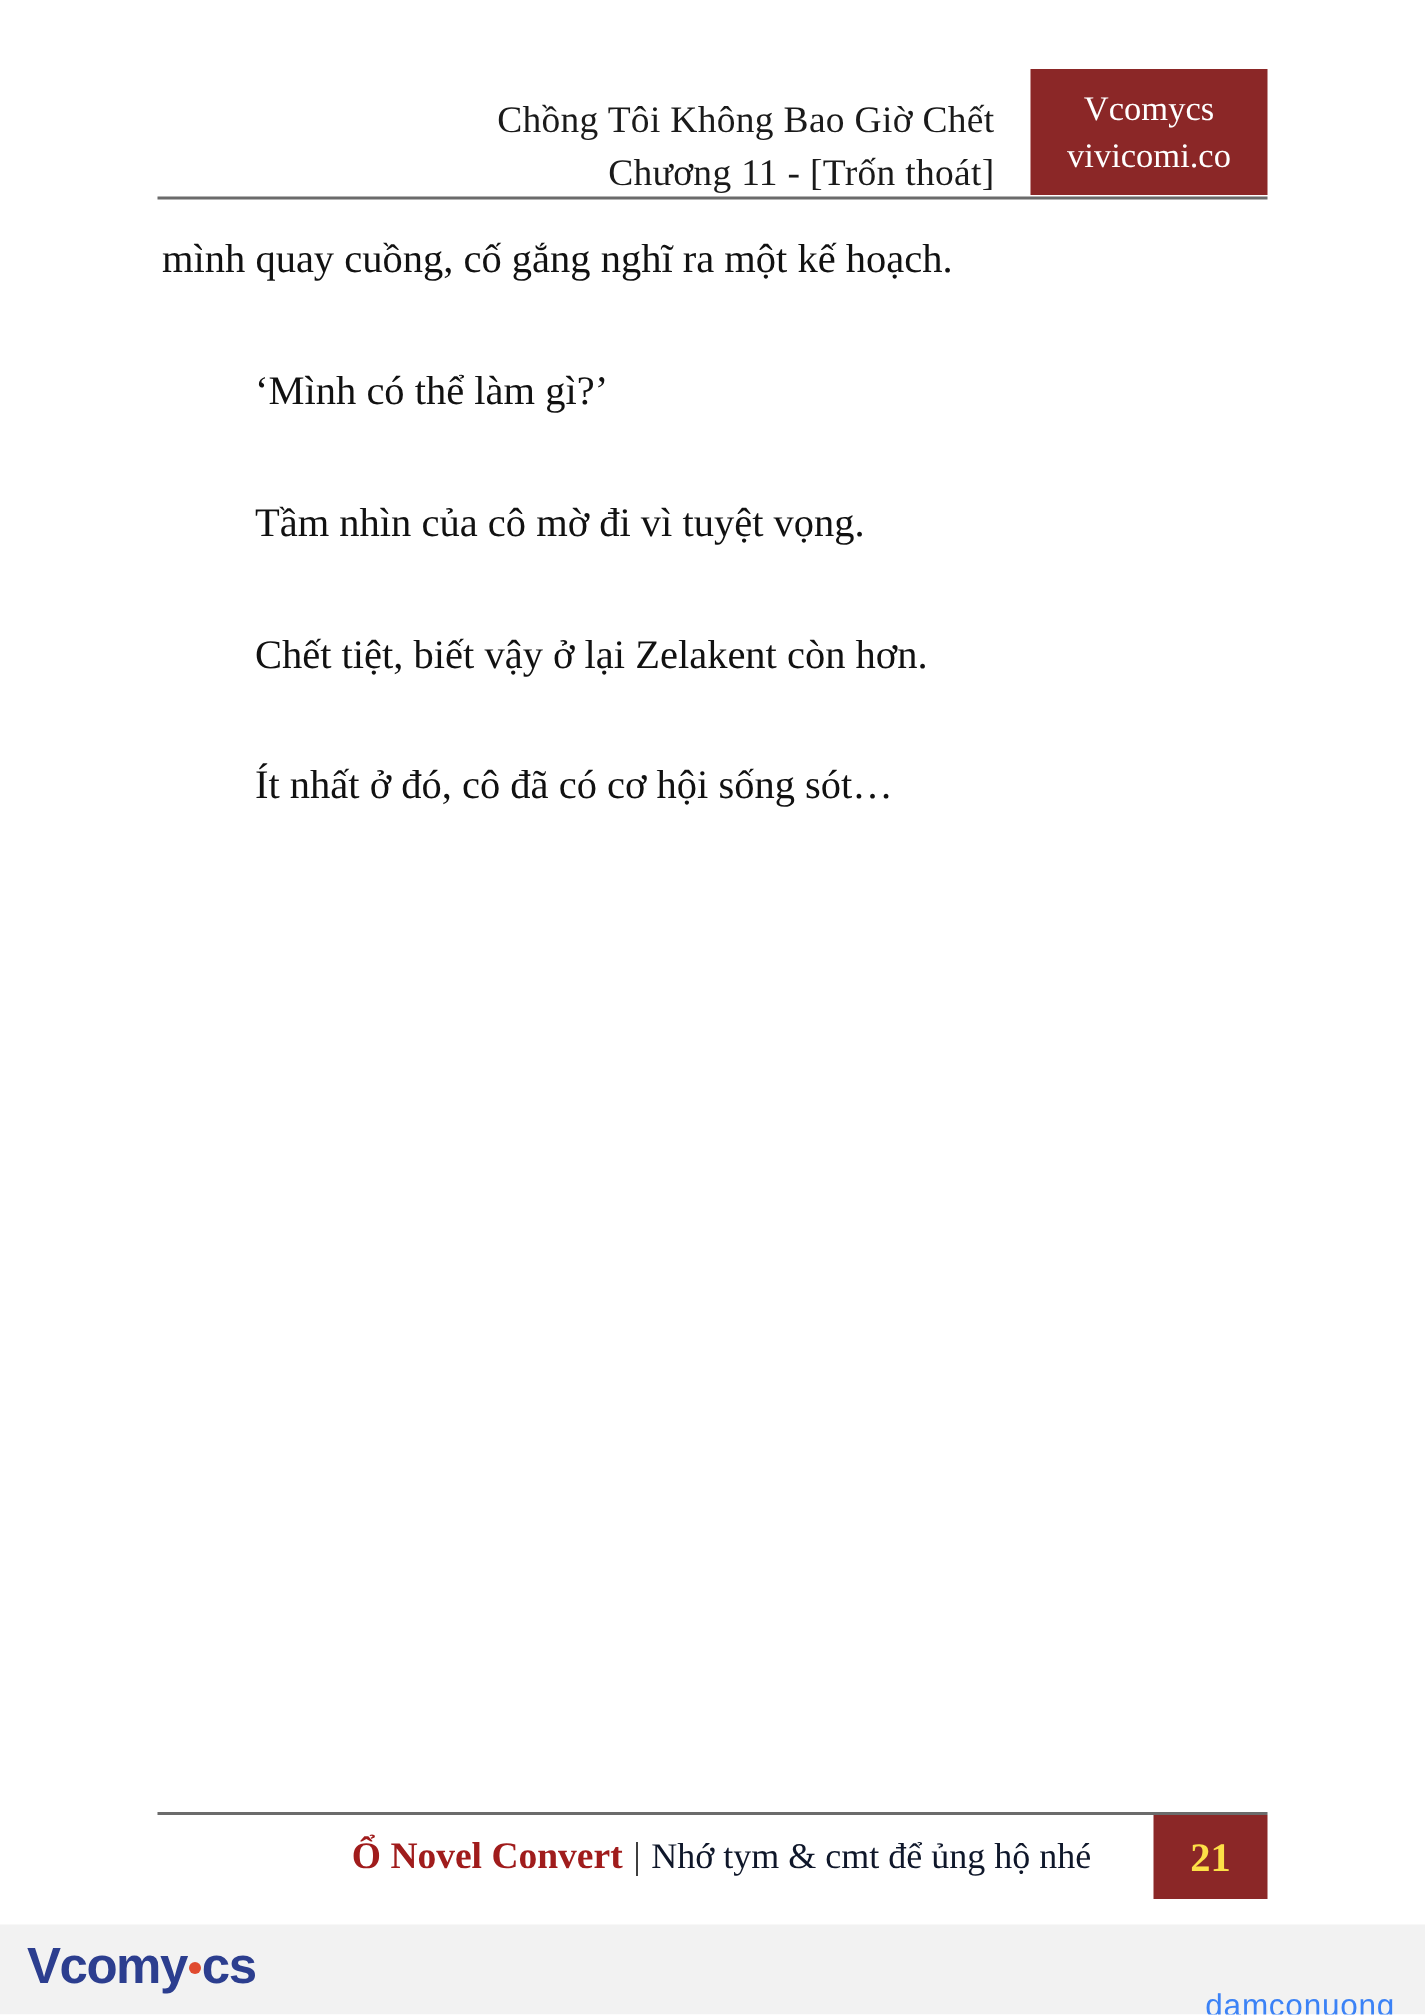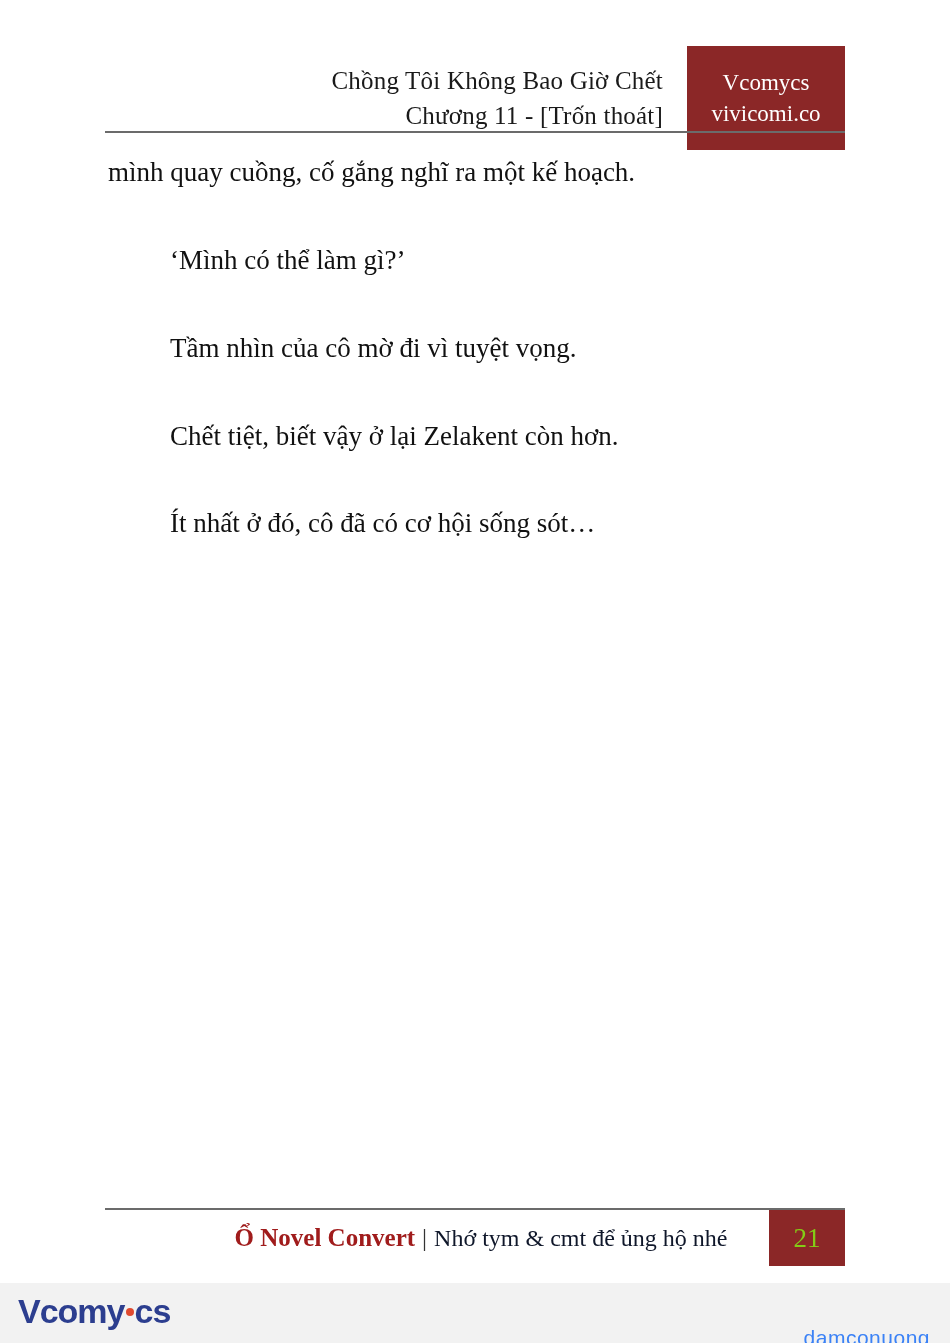--- a/index.html
+++ b/index.html
@@ -48,21 +48,21 @@
   }
   .header-chapter {
     display: block;
     letter-spacing: 0.2px;
   }
   .header-badge {
     position: absolute;
     right: 0;
     top: -2px;
     width: 158px;
-    height: 104px;
+    height: 84px;
     background: #8b2727;
     color: #ffffff;
     display: flex;
     flex-direction: column;
     align-items: center;
     justify-content: center;
     font-family: "Liberation Serif", serif;
     font-size: 23px;
     line-height: 1.35;
   }
@@ -144,26 +144,27 @@
     color: #0f172a;
     white-space: nowrap;
   }
   .page-number {
     position: absolute;
     right: 0;
     top: -4px;
     width: 76px;
     height: 56px;
     background: #8b2727;
-    color: #84cc16;
+    color: #fde047;
     display: flex;
     align-items: center;
     justify-content: center;
     font-family: "Liberation Serif", serif;
     font-size: 27px;
+    font-weight: bold;
   }
 
   
   .bottom-bar {
     position: absolute;
     left: 0;
     top: 1283px;
     width: 950px;
     height: 60px;
     background: #f2f2f2;

